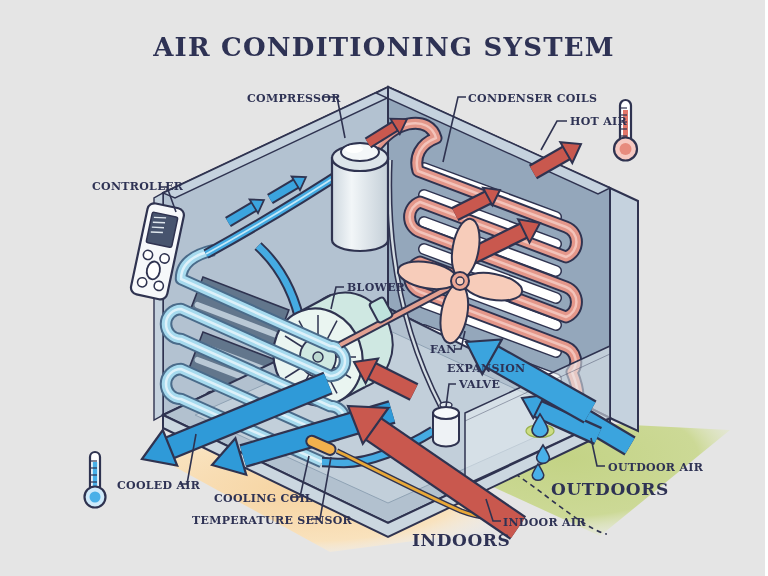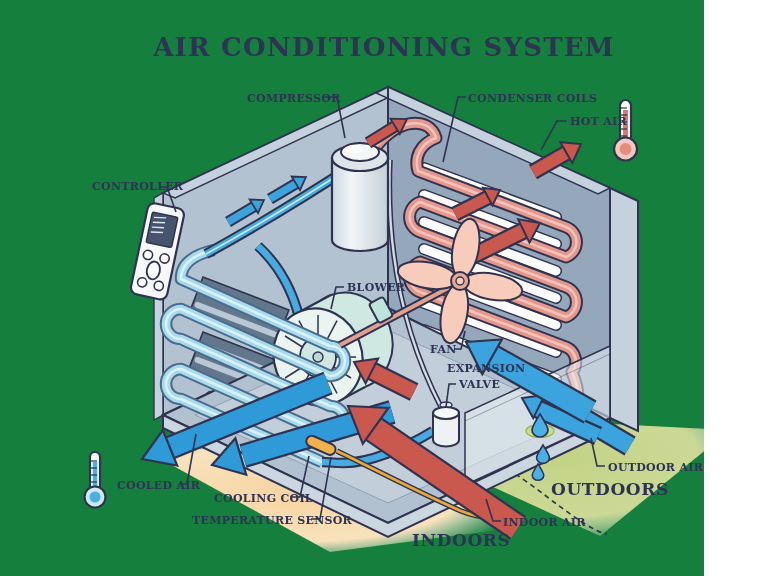--- a/index.html
+++ b/index.html
@@ -1,16 +1,16 @@
 <!DOCTYPE html>
 <html><head>
 <meta charset="utf-8">
 <style>
   html,body{margin:0;padding:0;background:#ffffff;}
-  .stage{position:relative;width:704px;height:576px;background:#15803d;overflow:hidden;
+  .stage{position:relative;width:765px;height:576px;background:#e5e5e5;overflow:hidden;
          font-family:"DejaVu Serif", serif;}
   svg{display:block}
   text{font-family:"DejaVu Serif", serif;fill:#2e3254;}
   .lbl{font-size:11px;font-weight:bold;letter-spacing:.3px;}
   .zone{font-size:17px;font-weight:bold;letter-spacing:.6px;}
   .ttl{font-size:26px;font-weight:bold;letter-spacing:1.2px;}
   .leader{fill:none;stroke:#2f3350;stroke-width:1.6;}
 </style>
 </head>
 <body>

